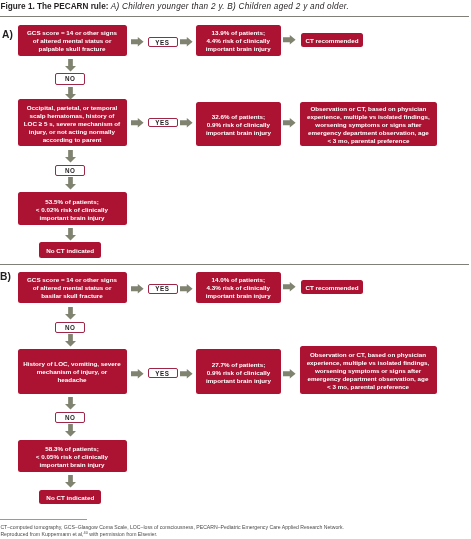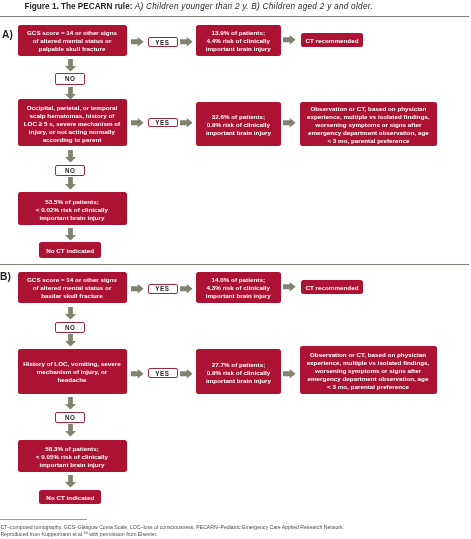--- a/index.html
+++ b/index.html
@@ -12,21 +12,20 @@
     position: relative;
     -webkit-font-smoothing: antialiased;
   }
   .fig { position:absolute; left:0; top:0; width:471px; height:539px; }
 
   
   .caption {
     position:absolute; left:0.6px; top:0.6px; width:417px;
     font-size:8.2px; line-height:11px; color:#231F20;
     white-space:nowrap;
-    padding-left:24px;
   }
   .caption b { font-weight:bold; }
   .caption i { font-style:italic; font-weight:normal; letter-spacing:0.28px; }
 
   .rule {
     position:absolute; left:0; height:1px; background:#807F78;
   }
 
   
   .panel-letter {

